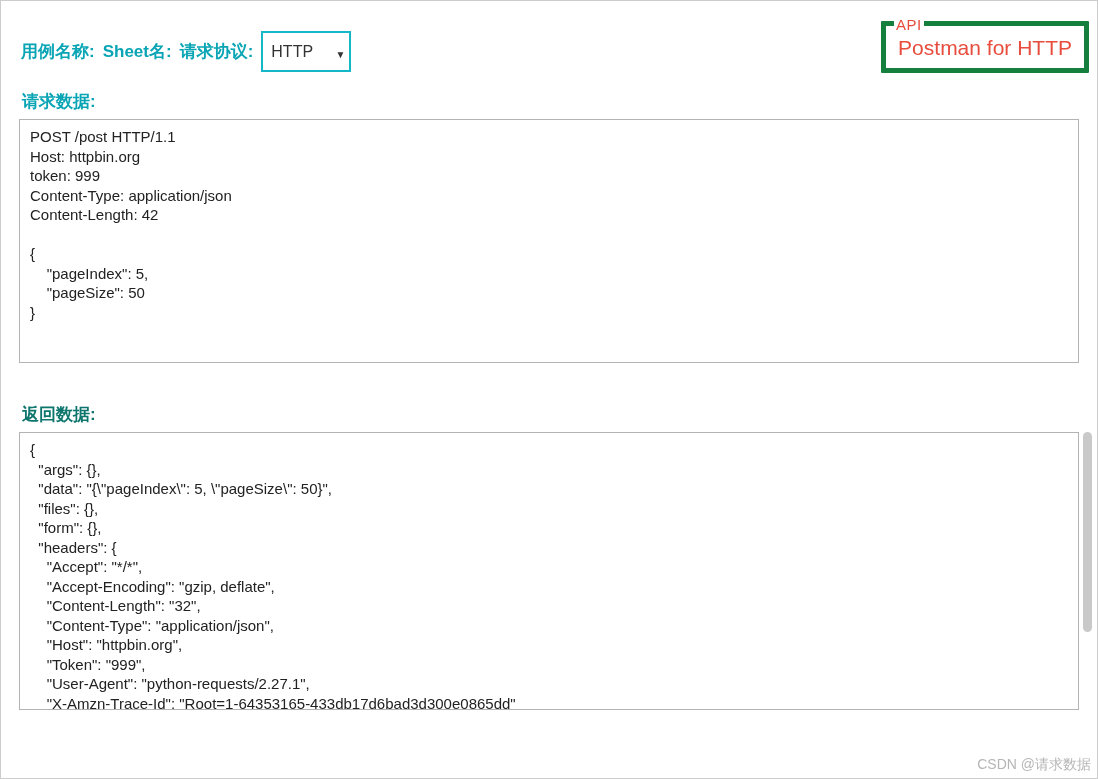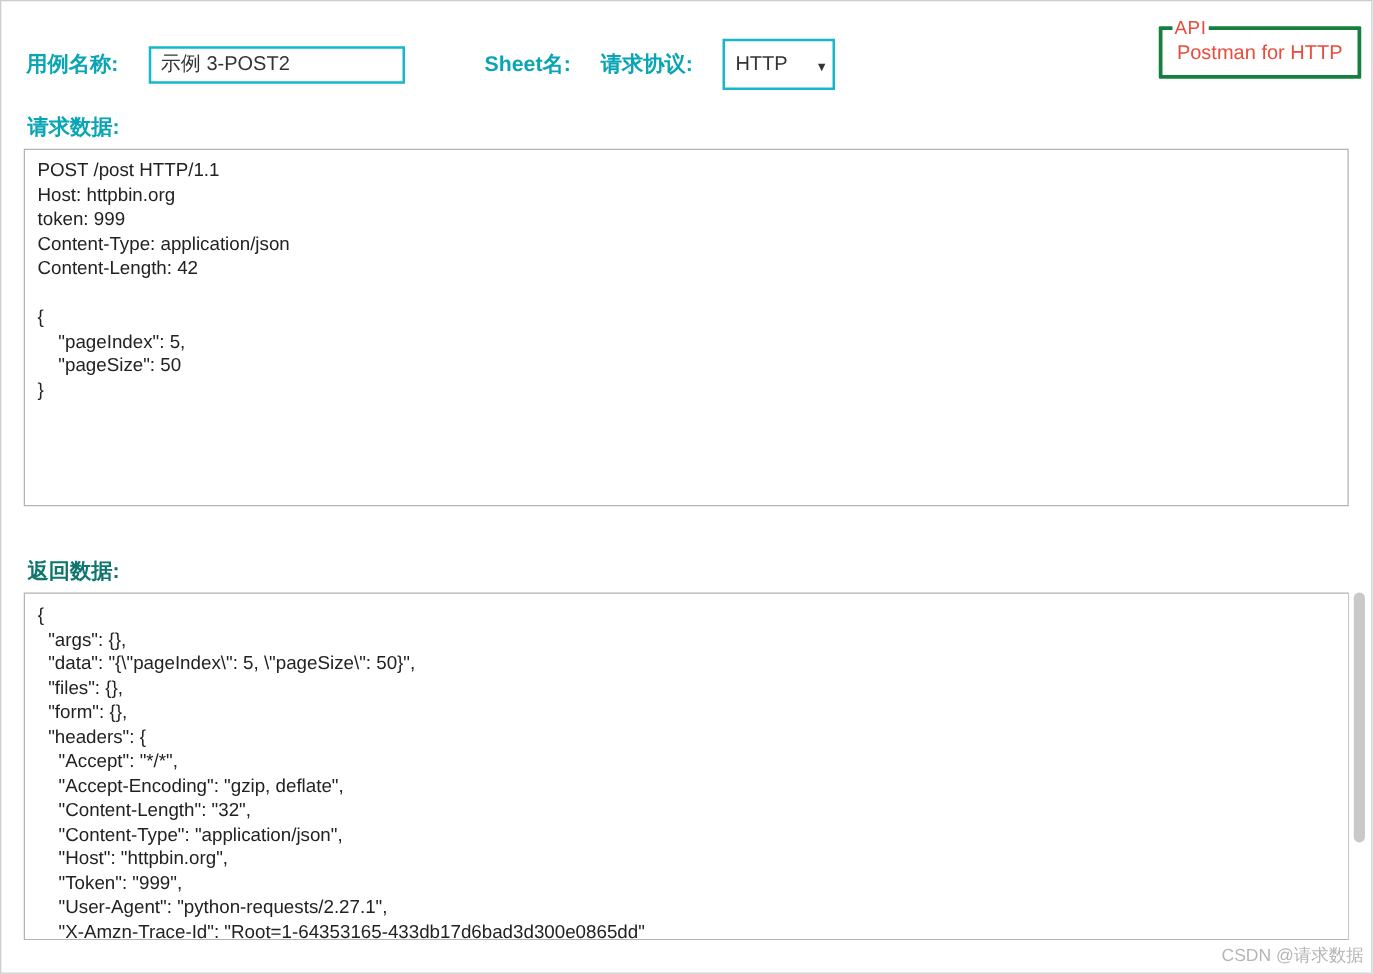--- a/index.html
+++ b/index.html
@@ -9,21 +9,21 @@
       width: 1098px;
       height: 779px;
       position: relative;
       border: 1px solid #ccc;
       overflow: hidden;
     }
     .top-row {
       display: flex;
       align-items: center;
       padding: 30px 5px 8px 20px;
-      gap: 24px;
+      gap: 8px;
     }
     .field-label {
       color: #0aa5b5;
       font-weight: 600;
       font-size: 17px;
     }
     .text-input {
       border: 2px solid #14b8c9;
       font-size: 16px;
       padding: 3px 8px;
@@ -53,38 +53,38 @@
       top: 50%;
       transform: translateY(-30%);
       pointer-events: none;
       font-size: 10px;
       color: #333;
     }
     .api-box {
       position: absolute;
       right: 8px;
       top: 20px;
-      border: 3px solid #15803d;
+      border: 5px solid #15803d;
       padding: 10px 12px 8px 12px;
       border-radius: 1px;
     }
     .api-legend {
       position: absolute;
       top: -10px;
       left: 8px;
       background: #fff;
       padding: 0 2px;
       color: #e74c3c;
       font-size: 15px;
       font-weight: 400;
       letter-spacing: 0.5px;
     }
     .api-text {
       color: #e74c3c;
-      font-size: 16px;
+      font-size: 21px;
     }
     .section-label {
       color: #0aa5b5;
       font-weight: 600;
       font-size: 17px;
       margin: 10px 0 6px 21px;
     }
     .section-label.response {
       color: #0f766e;
     }
@@ -96,21 +96,21 @@
       border: 1px solid #b3b3b3;
       background: #fff;
       font-family: -apple-system, BlinkMacSystemFont, Arial, sans-serif;
       font-size: 15px;
       line-height: 1.3;
       white-space: pre-wrap;
       color: #222;
       padding: 7px 10px;
       overflow: hidden;
     }
-    .request-box { height: 286px; }
+    .request-box { height: 244px; }
     .response-box { height: 278px; overflow-y: auto; }
     .spacer { height: 30px; }
     .scroll-track {
       position: absolute;
       right: -14px;
       top: 0;
       width: 10px;
       height: 100%;
     }
     .scroll-thumb {
@@ -128,21 +128,20 @@
       font-size: 14px;
       color: rgba(120,120,120,0.55);
       font-family: Arial, sans-serif;
     }
   </style>
 </head>
 <body>
 
 <div class="top-row">
   <span class="field-label">用例名称:</span>
-  <input class="text-input case-name-input" value="示例 3-POST2" style="">
   <span class="field-label">Sheet名:</span>
   <span class="field-label">请求协议:</span>
   <span class="protocol-wrap">
     <input class="protocol-select" readonly="" value="HTTP" style="">
     <span class="dropdown-arrow">▼</span>
   </span>
 </div>
 
 <div class="api-box">
   <span class="api-legend">API</span>

